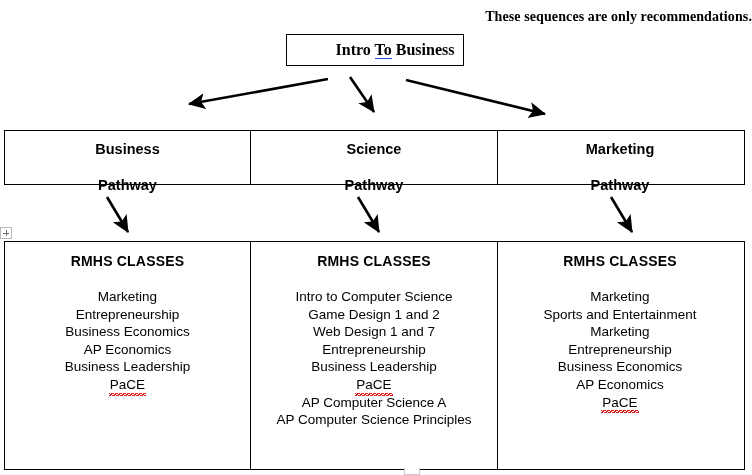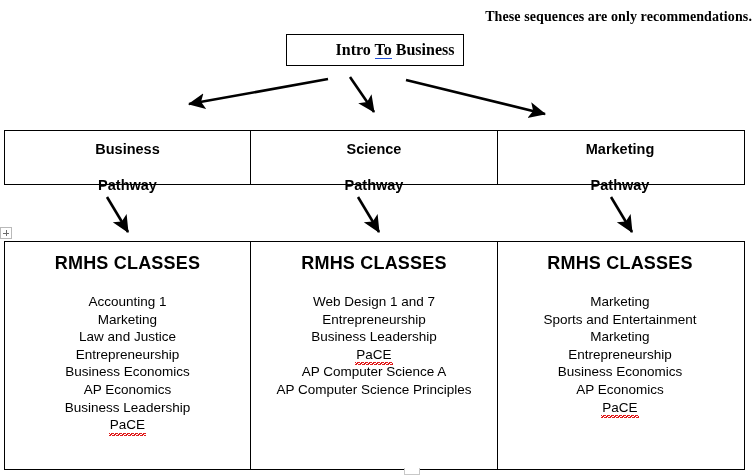--- a/index.html
+++ b/index.html
@@ -116,21 +116,21 @@
     padding-top: 11px;
     text-align: center;
   }
   #classes-row .ccell.c1 { width: 246px; border-right: 1.7px solid #000; }
   #classes-row .ccell.c2 { width: 247px; border-right: 1.7px solid #000; }
   #classes-row .ccell.c3 { width: 244px; }
 
   .classes-head {
     font-family: "Liberation Sans", sans-serif;
     font-weight: bold;
-    font-size: 18px;
+    font-size: 14px;
     letter-spacing: .2px;
     margin-bottom: 19px;
   }
   .classes-list {
     font-family: "Liberation Sans", sans-serif;
     font-size: 13.5px;
     line-height: 17.6px;
   }
   .classes-list .item { white-space: nowrap; }
 
@@ -235,33 +235,33 @@
     </div>
   </div>
 </div>
 
 <div id="table-handle"></div>
 
 <div id="classes-row">
   <div class="ccell c1">
     <div class="classes-head">RMHS CLASSES</div>
     <div class="classes-list">
-        <div class="item">Accounting 1</div>
         <div class="item">Marketing</div>
-        <div class="item">Law and Justice</div>
         <div class="item">Entrepreneurship</div>
         <div class="item">Business Economics</div>
         <div class="item">AP Economics</div>
         <div class="item">Business Leadership</div>
         <div class="item"><span class="misspelled">PaCE</span></div>
       </div>
   </div>
   <div class="ccell c2">
     <div class="classes-head">RMHS CLASSES</div>
     <div class="classes-list">
+        <div class="item">Intro to Computer Science</div>
+        <div class="item">Game Design 1 and 2</div>
         <div class="item">Web Design 1 and 7</div>
         <div class="item">Entrepreneurship</div>
         <div class="item">Business Leadership</div>
         <div class="item"><span class="misspelled">PaCE</span></div>
         <div class="item">AP Computer Science A</div>
         <div class="item">AP Computer Science Principles</div>
       </div>
   </div>
   <div class="ccell c3">
     <div class="classes-head">RMHS CLASSES</div>

